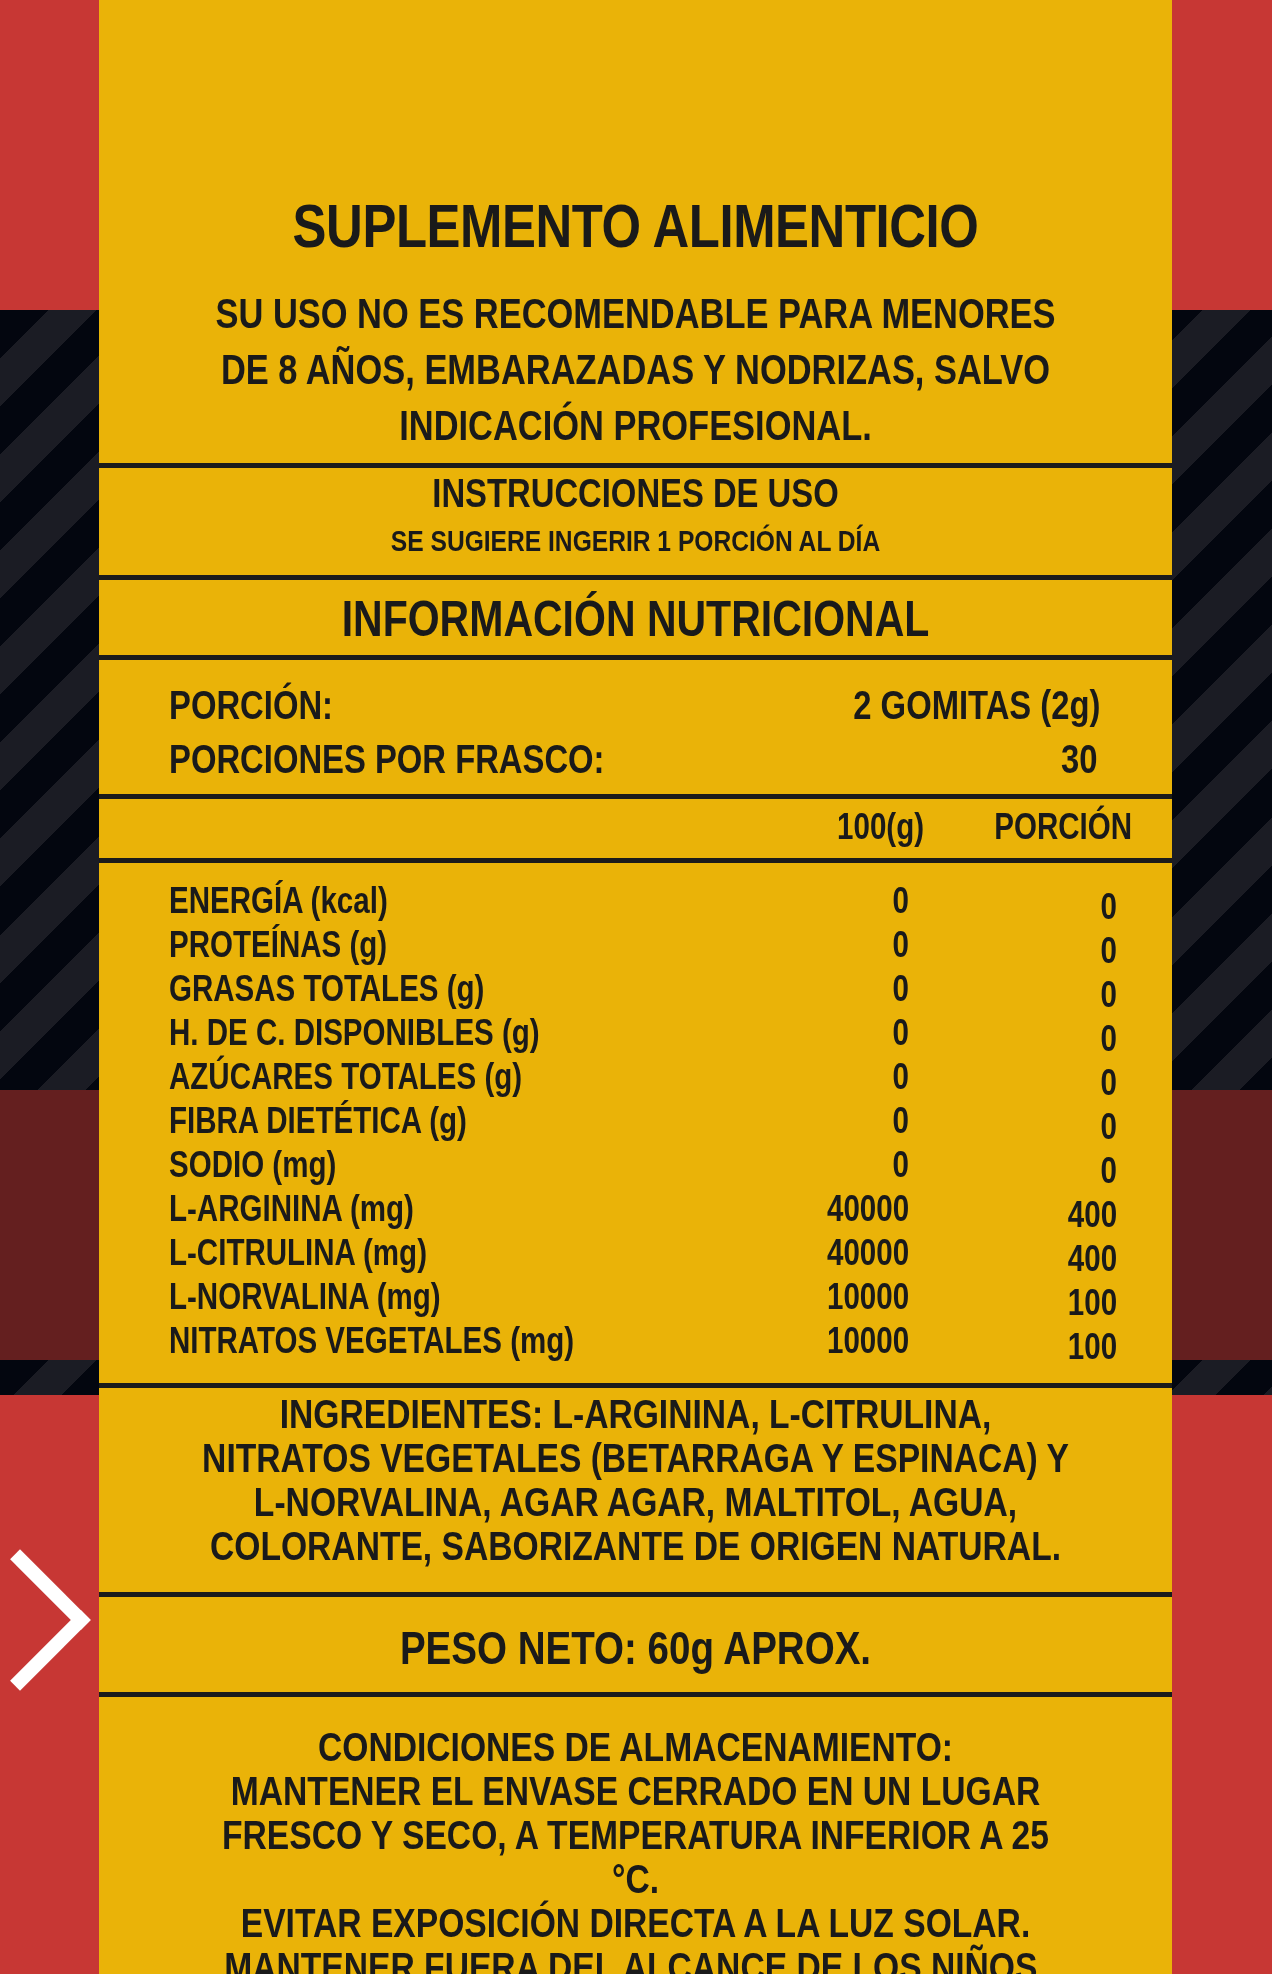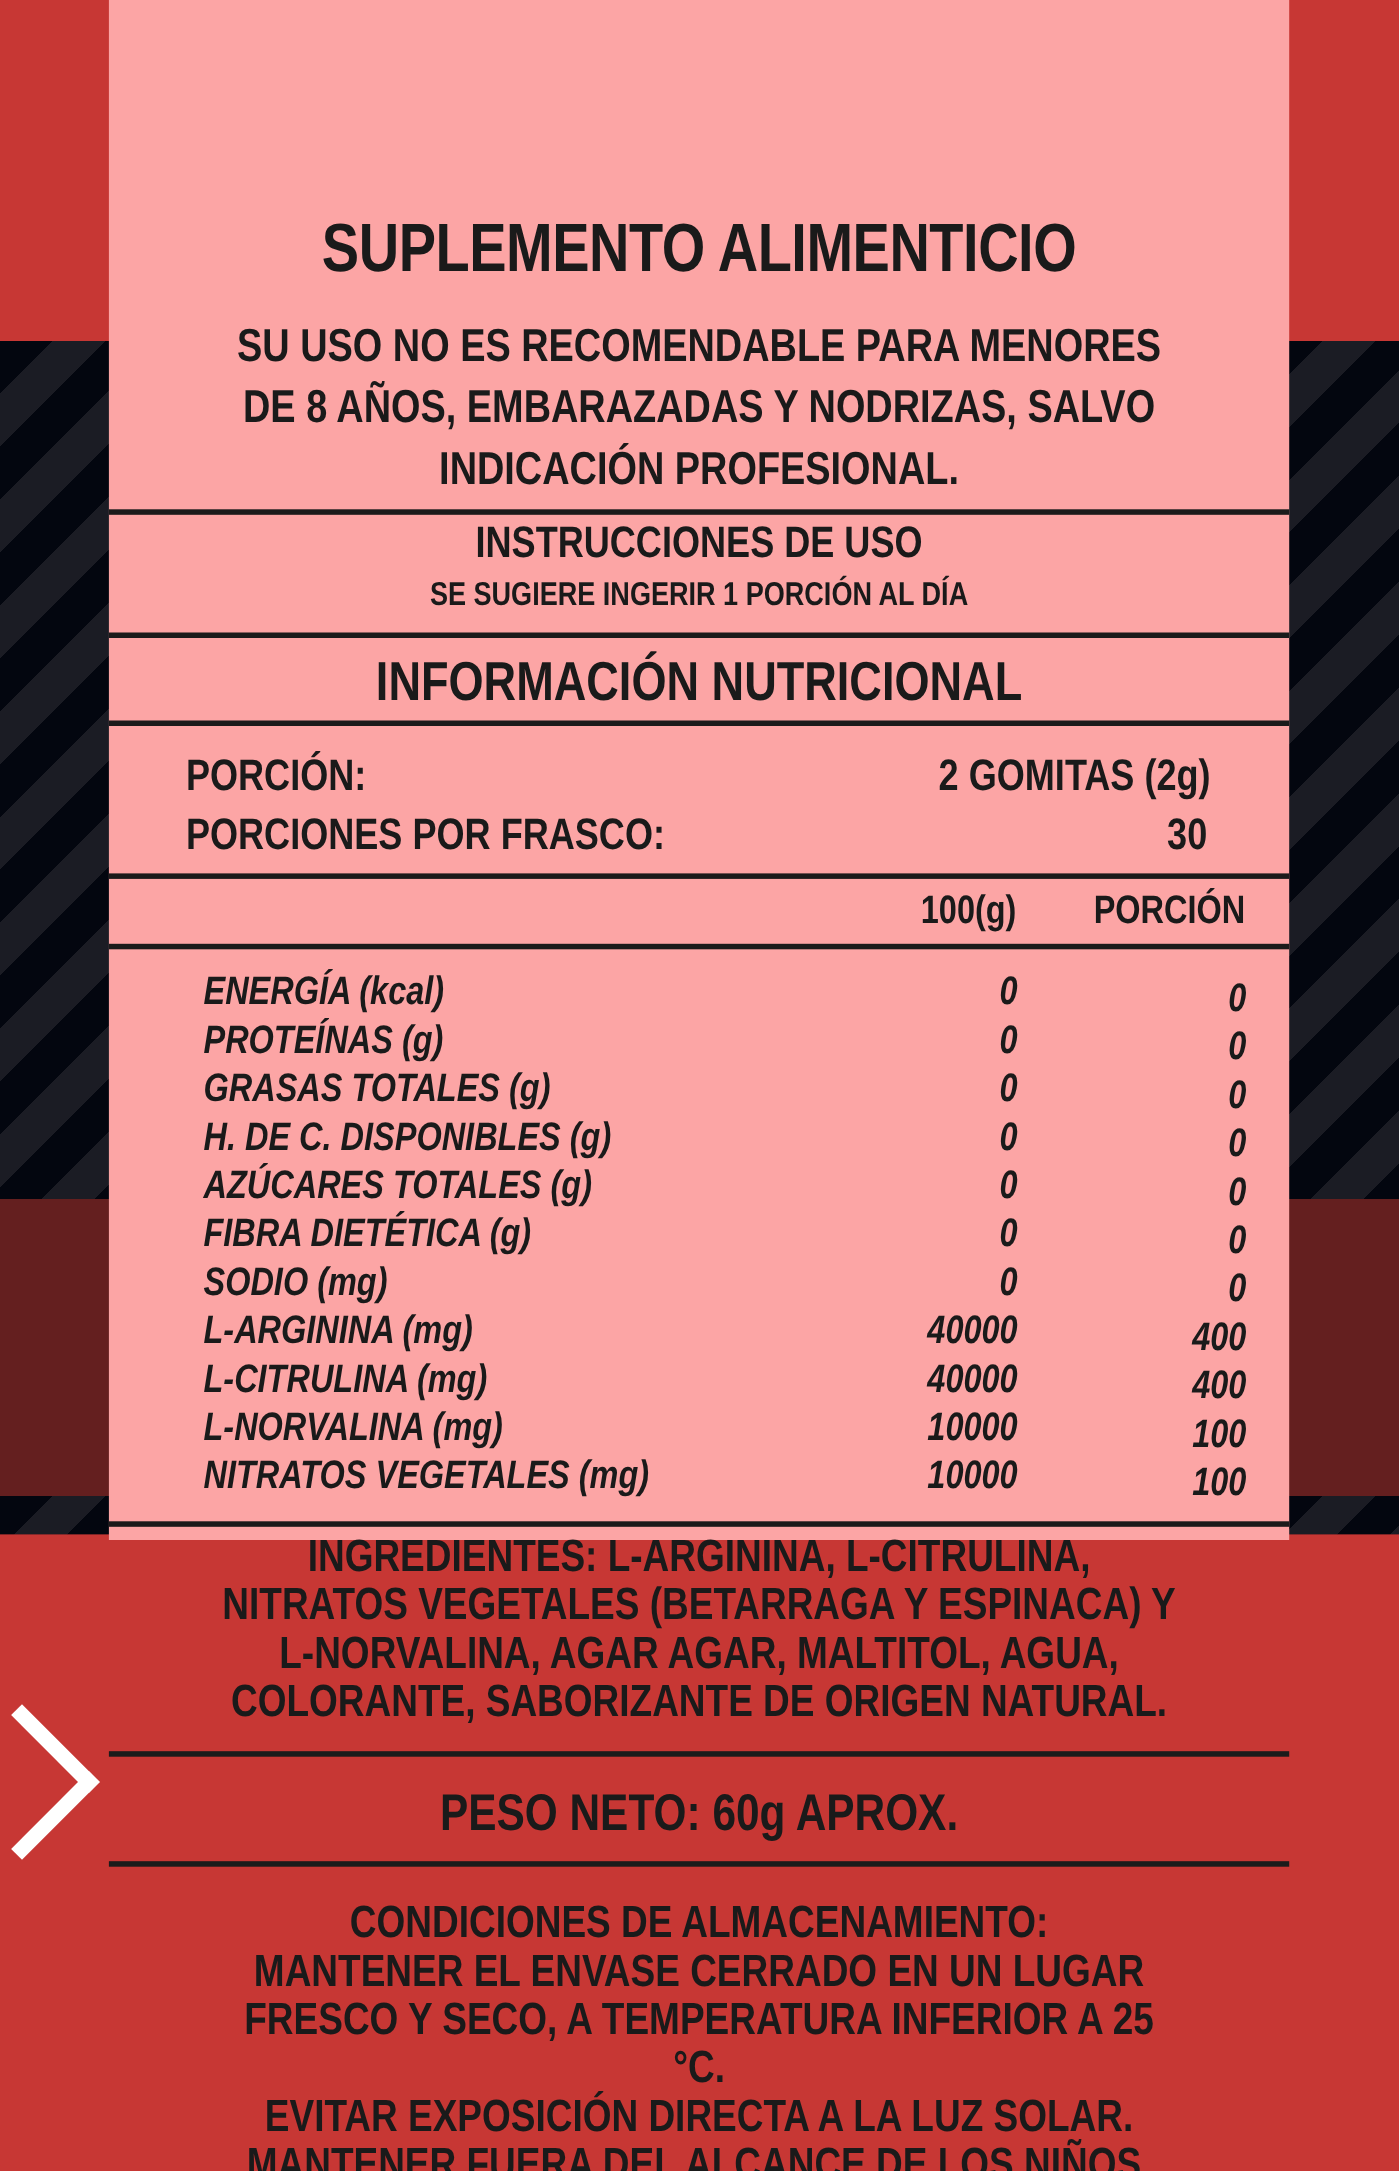--- a/index.html
+++ b/index.html
@@ -2,31 +2,31 @@
 <html><head>
 <meta charset="utf-8">
 <style>
   html,body{margin:0;padding:0;}
   body{width:1272px;height:1974px;position:relative;overflow:hidden;background:#c73734;font-family:"Liberation Sans",sans-serif;}
   .band{position:absolute;left:0;width:1272px;}
   .b-red{background:#c73734;}
   .b-dark{background:#03060f;background-image:repeating-linear-gradient(135deg,#03060f 0 34px,#1b1c24 34px 68px);}
   .b-maroon{background:#641f1f;}
   .chevron{position:absolute;left:-30px;top:1570px;width:100px;height:100px;border-right:14px solid #fff;border-top:14px solid #fff;transform:rotate(45deg);box-sizing:border-box;}
-  .panel{position:absolute;left:99px;top:0;width:1073px;height:1400px;background:#fca5a5;color:#1a1a1a;font-weight:bold;}
+  .panel{position:absolute;left:99px;top:0;width:1073px;height:1974px;background:#eab308;color:#1a1a1a;font-weight:bold;}
   .rule{position:absolute;left:0;width:1073px;height:5px;background:#1b1b1b;}
   .c{position:absolute;left:0;width:1073px;text-align:center;transform:scaleX(0.82);transform-origin:center;}
   .title{top:190px;font-size:62px;letter-spacing:-0.5px;}
   .warn{top:286px;font-size:42px;line-height:56px;}
   .instr-h{top:471px;font-size:40px;}
   .instr-s{top:524px;font-size:30px;}
   .nut-h{top:590px;font-size:50px;}
   .sx{position:absolute;font-size:40px;transform:scaleX(0.82);transform-origin:left;white-space:nowrap;}
   .sxr{position:absolute;font-size:40px;transform:scaleX(0.82);transform-origin:right;white-space:nowrap;text-align:right;}
-  .rows{position:absolute;top:880px;left:16px;width:1073px;font-style:italic;}
+  .rows{position:absolute;top:880px;left:0;width:1073px;}
   .row{position:relative;height:44px;}
   .row .lbl{position:absolute;left:70px;font-size:36px;transform:scaleX(0.82);transform-origin:left;white-space:nowrap;}
   .row .v1{position:absolute;right:263px;font-size:36px;transform:scaleX(0.82);transform-origin:right;}
   .row .v2{position:absolute;right:55px;font-size:36px;top:6px;transform:scaleX(0.82);transform-origin:right;}
   .ingr{top:1392px;font-size:41px;line-height:44px;}
   .peso{top:1620px;font-size:47px;}
   .stor{top:1725px;font-size:41px;line-height:44px;}
 </style>
 </head>
 <body>

